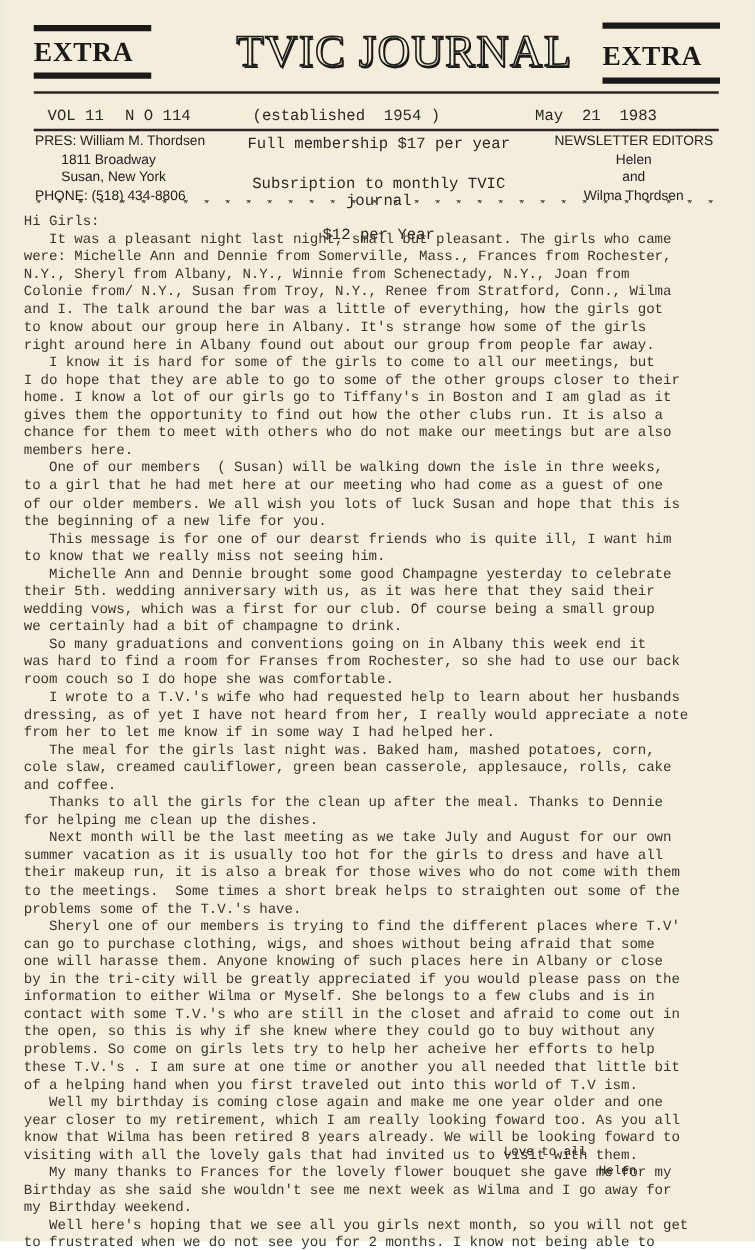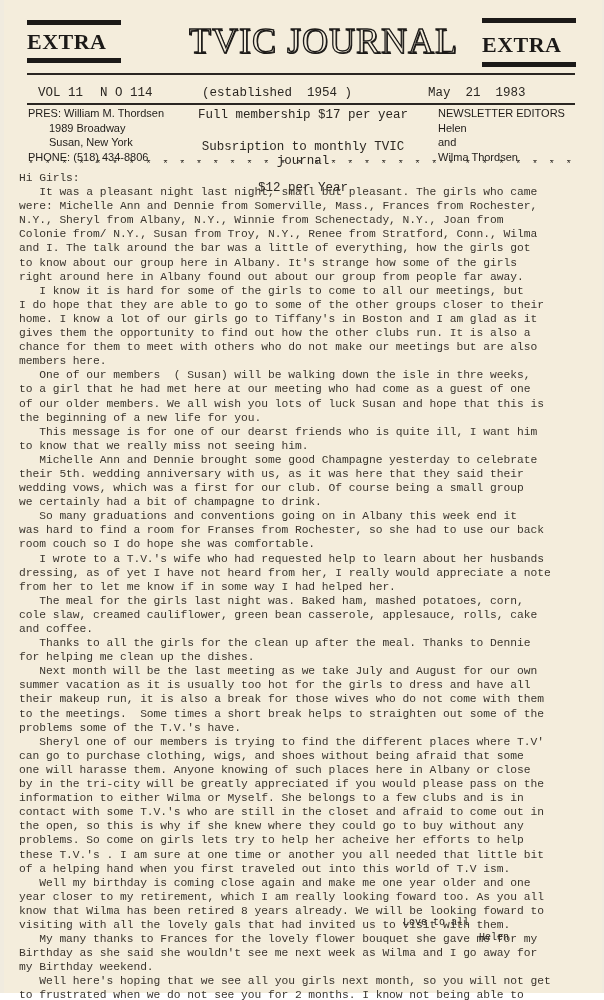--- a/index.html
+++ b/index.html
@@ -50,21 +50,21 @@
     .vol-row span { position: absolute; top: 0; white-space: pre; }
     
     .sans { font-family: "Liberation Sans", "DejaVu Sans", sans-serif; }
     .info-left { position: absolute; left: 28px; top: 106px; font-size: 11px; line-height: 14.5px; color: #1f1c19; }
     .info-left div { white-space: nowrap; }
     .info-left .ind { padding-left: 21px; }
     .info-mid { position: absolute; left: 172px; top: 106px; width: 262px; font-size: 12.5px; text-align: center; color: #2b2722; }
     .info-mid .l1 { position: absolute; top: 2px; left: 0; width: 262px; }
     .info-mid .l2 { position: absolute; top: 34px; left: 0; width: 262px; }
     .info-mid .l3 { position: absolute; top: 45px; left: 0; width: 262px; margin-top: 30px; }
-    .info-right { position: absolute; left: 438px; top: 106px; width: 138px; text-align: left; font-size: 11px; line-height: 14.5px; color: #1f1c19; }
+    .info-right { position: absolute; left: 438px; top: 106px; width: 138px; text-align: center; font-size: 11px; line-height: 14.5px; color: #1f1c19; }
     .stars {
       position: absolute; left: 28px; top: 160px; width: 550px; overflow: hidden; white-space: nowrap;
       font-size: 10px; letter-spacing: 2.4px; color: #2b2722; line-height: 10px;
     }
     
     .letter {
       position: absolute; left: 19px; top: 171px; width: 586px;
       font-size: 11.3px; line-height: 14.1px; color: #3a352e;
       white-space: pre; letter-spacing: -0.05px;
     }
@@ -93,21 +93,21 @@
 <div class="vol-row">
   <span style="left:0">VOL 11</span>
   <span style="left:62px">N O 114</span>
   <span style="left:164px">(established  1954 )</span>
   <span style="left:390px">May  21  1983</span>
 </div>
 <div class="rule r2"></div>
 
 <div class="info-left sans">
   <div>PRES: William M. Thordsen</div>
-  <div class="ind">1989 Broadway</div>
+  <div class="ind">1811 Broadway</div>
   <div class="ind">Susan, New York</div>
   <div>PHONE: (518) 434-8806</div>
 </div>
 <div class="info-mid">
   <div class="l1">Full membership  $17 per year</div>
   <div class="l2">Subsription to monthly TVIC journal</div>
   <div class="l3">$12 per Year</div>
 </div>
 <div class="info-right sans">
   <div>NEWSLETTER EDITORS</div>

